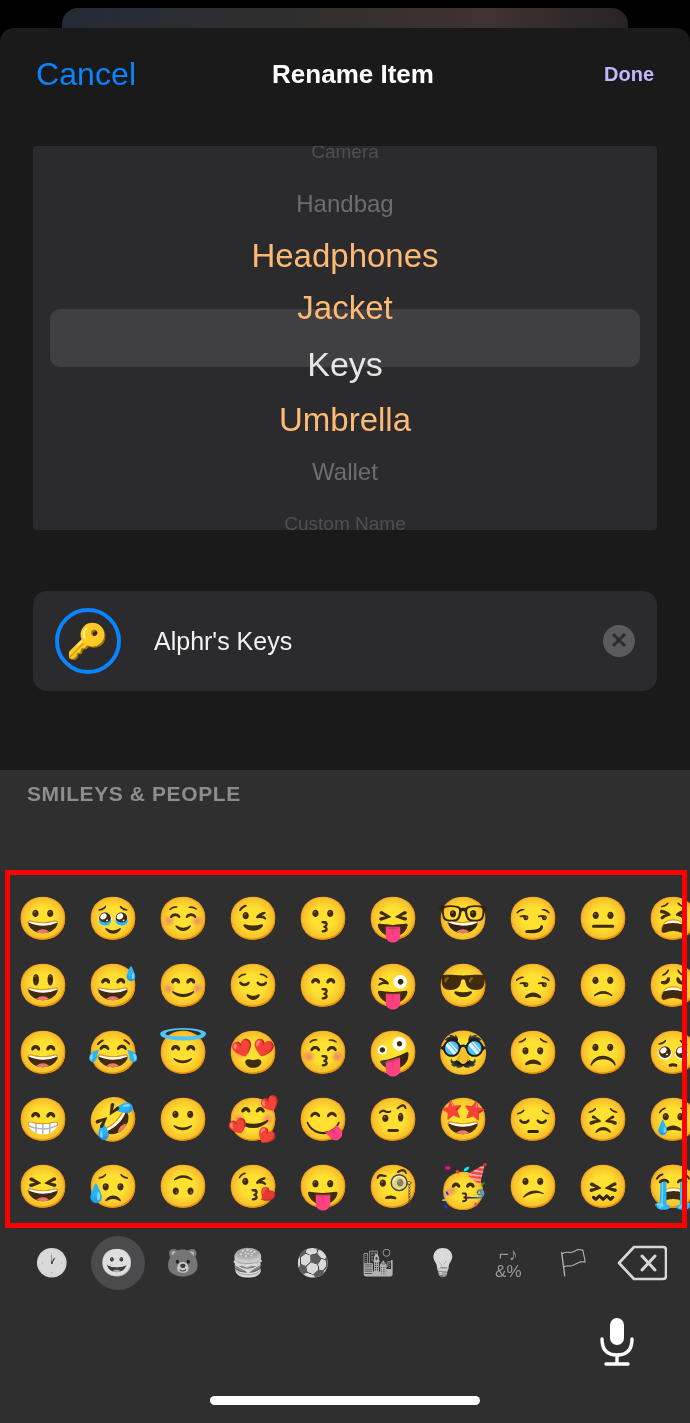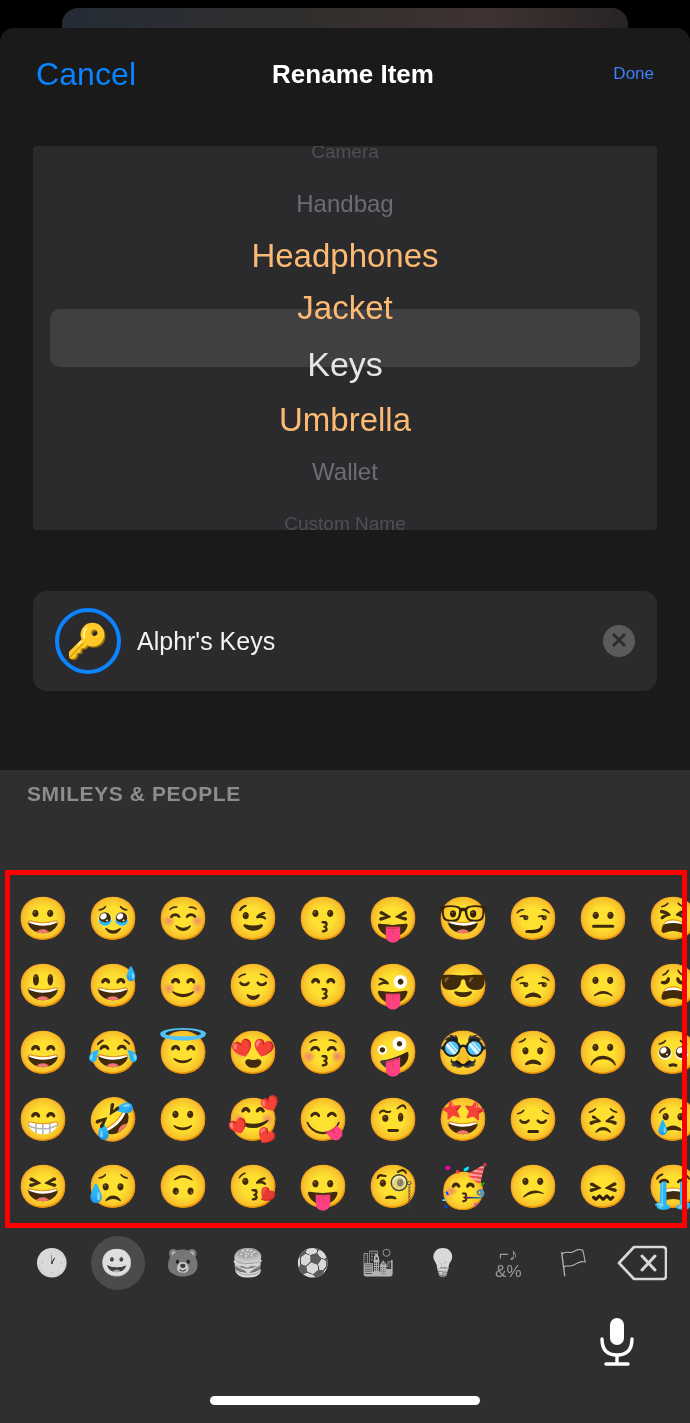--- a/index.html
+++ b/index.html
@@ -46,22 +46,23 @@
     letter-spacing: .1px;
     cursor: pointer;
   }
   .nav-title {
     position: absolute; left: 16px; right: 0;
     text-align: center;
     font-size: 26px; font-weight: bold; color: #ffffff;
   }
   .nav-done {
     margin-left: auto;
-    font-size: 17px; color: #3b82f6;
+    font-size: 20px; color: #c4b5fd;
     cursor: default;
+    font-weight: bold;
   }
 
   
   .picker {
     position: absolute;
     top: 118px; left: 33px;
     width: 624px; height: 384px;
     background: #2b2b2d;
     border-radius: 4px;
     overflow: hidden;
@@ -110,21 +111,21 @@
     border-radius: 50%;
     border: 4px solid #0a84ff;
     background: #2b2b2d;
     display: flex; align-items: center; justify-content: center;
     font-size: 34px;
     flex: none;
     cursor: pointer;
   }
   .name-text {
     flex: 1;
-    margin-left: 16px;
+    margin-left: 33px;
     font-size: 25px; color: #f2f2f2;
     cursor: text;
   }
   .clear-btn {
     width: 32px; height: 32px;
     border-radius: 50%;
     background: #5b5b5e;
     color: #2b2b2d;
     display: flex; align-items: center; justify-content: center;
     font-size: 22px; font-weight: bold;

